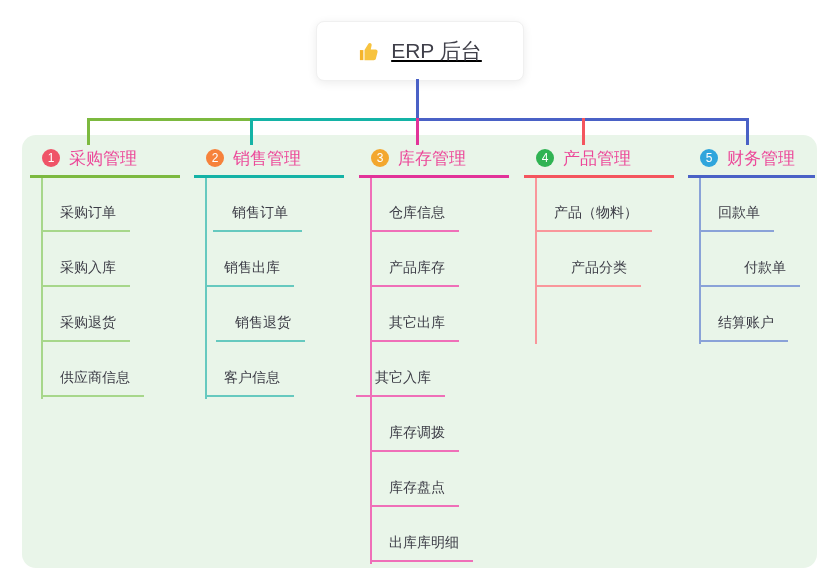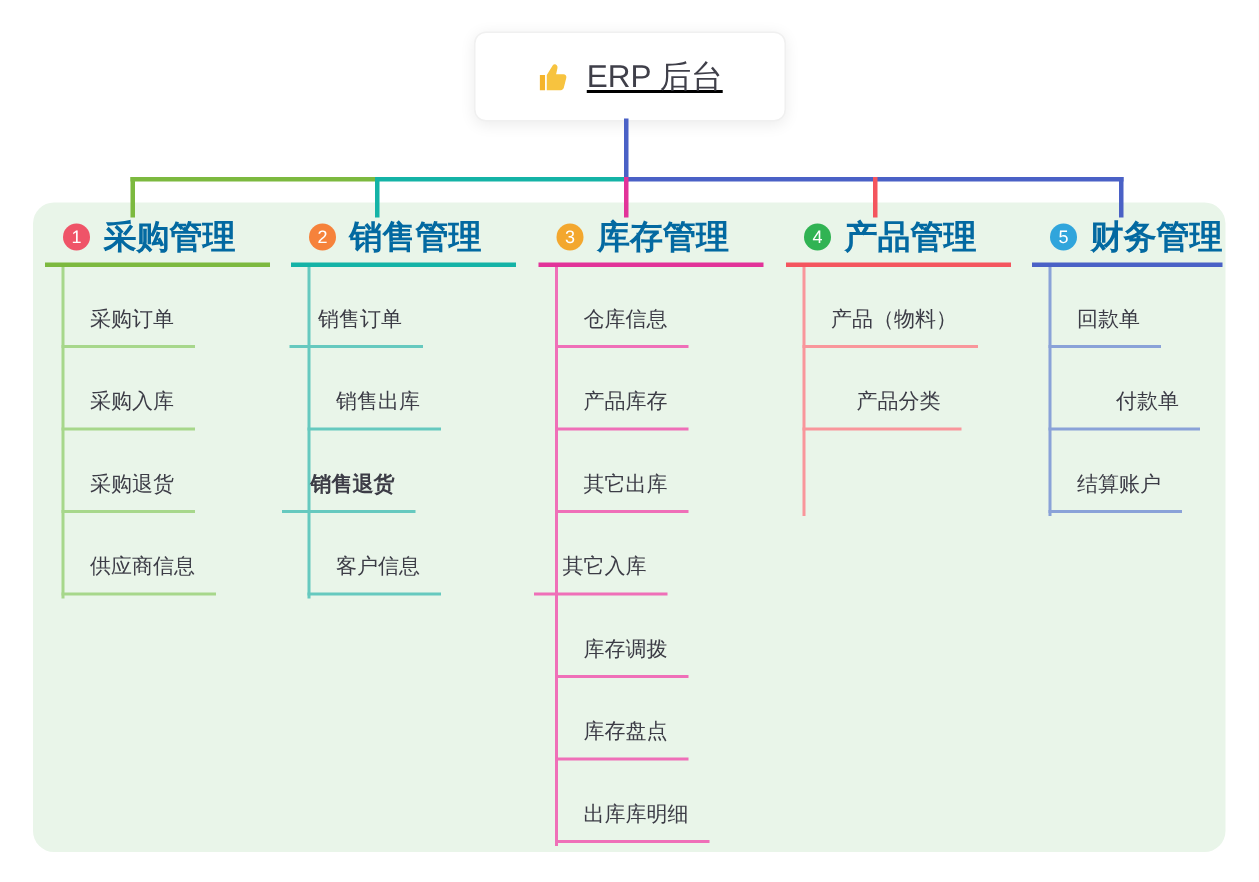--- a/index.html
+++ b/index.html
@@ -26,21 +26,21 @@
   .vline{top:178px;width:2px;}
   .bheader{
     position:absolute;top:148px;height:20px;
     display:flex;align-items:center;gap:9px;
   }
   .badge{
     width:18px;height:18px;border-radius:50%;
     color:#fff;font-size:12px;line-height:18px;text-align:center;
     flex:0 0 auto;
   }
-  .blabel{font-size:22px;color:#0369a1;white-space:nowrap;font-weight:bold;}
+  .blabel{font-size:17px;color:#ec4899;white-space:nowrap;}
   .child{
     position:absolute;display:inline-block;white-space:nowrap;
     font-size:14px;line-height:19px;color:#3c3c46;
     padding:0 14px 8px 19px;border-bottom:2px solid;
   }
 </style>
 </head>
 <body>
 
 <div class="canvas">
@@ -77,23 +77,23 @@
   <div class="child" style="left: 41px; top: 258px; border-bottom-color: rgb(167, 215, 139);">采购入库</div>
   <div class="child" style="left: 41px; top: 313px; border-bottom-color: rgb(167, 215, 139);">采购退货</div>
   <div class="child" style="left: 41px; top: 368px; border-bottom-color: rgb(167, 215, 139);">供应商信息</div>
 
   <div class="bheader" style="left:206px;">
     <span class="badge" style="background: rgb(246, 130, 59);">2</span>
     <span class="blabel">销售管理</span>
   </div>
   <div class="line hline" style="left: 194px; width: 150px; background: rgb(20, 179, 166);"></div>
   <div class="line vline" style="left: 205px; height: 221px; background: rgb(102, 201, 191);"></div>
-  <div class="child" style="left: 193px; top: 203px; border-bottom-color: rgb(102, 201, 191);">销售订单</div>
+  <div class="child" style="left: 213px; top: 203px; border-bottom-color: rgb(102, 201, 191);">销售订单</div>
   <div class="child" style="left: 205px; top: 258px; border-bottom-color: rgb(102, 201, 191);">销售出库</div>
-  <div class="child" style="left: 188px; top: 313px; border-bottom-color: rgb(102, 201, 191); font-weight: bold;">销售退货</div>
+  <div class="child" style="left: 216px; top: 313px; border-bottom-color: rgb(102, 201, 191);">销售退货</div>
   <div class="child" style="left: 205px; top: 368px; border-bottom-color: rgb(102, 201, 191);">客户信息</div>
 
   <div class="bheader" style="left:371px;">
     <span class="badge" style="background: rgb(243, 167, 46);">3</span>
     <span class="blabel">库存管理</span>
   </div>
   <div class="line hline" style="left: 359px; width: 150px; background: rgb(226, 51, 153);"></div>
   <div class="line vline" style="left: 370px; height: 386px; background: rgb(239, 111, 184);"></div>
   <div class="child" style="left: 370px; top: 203px; border-bottom-color: rgb(239, 111, 184);">仓库信息</div>
   <div class="child" style="left: 370px; top: 258px; border-bottom-color: rgb(239, 111, 184);">产品库存</div>

